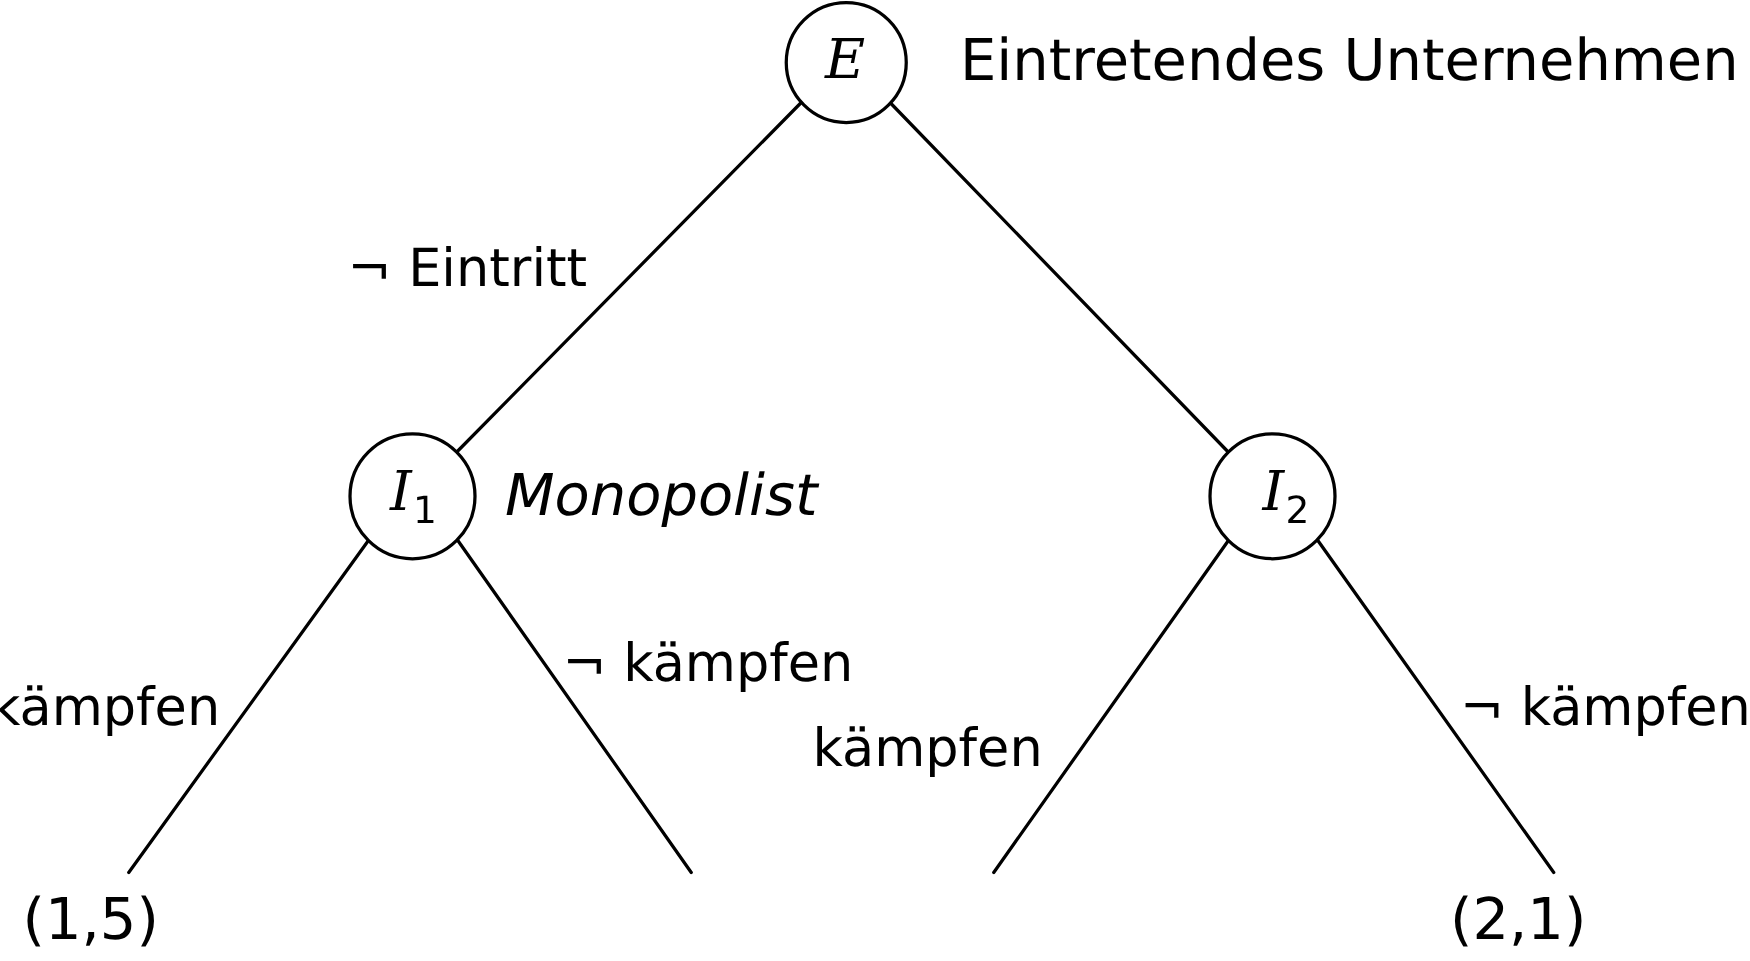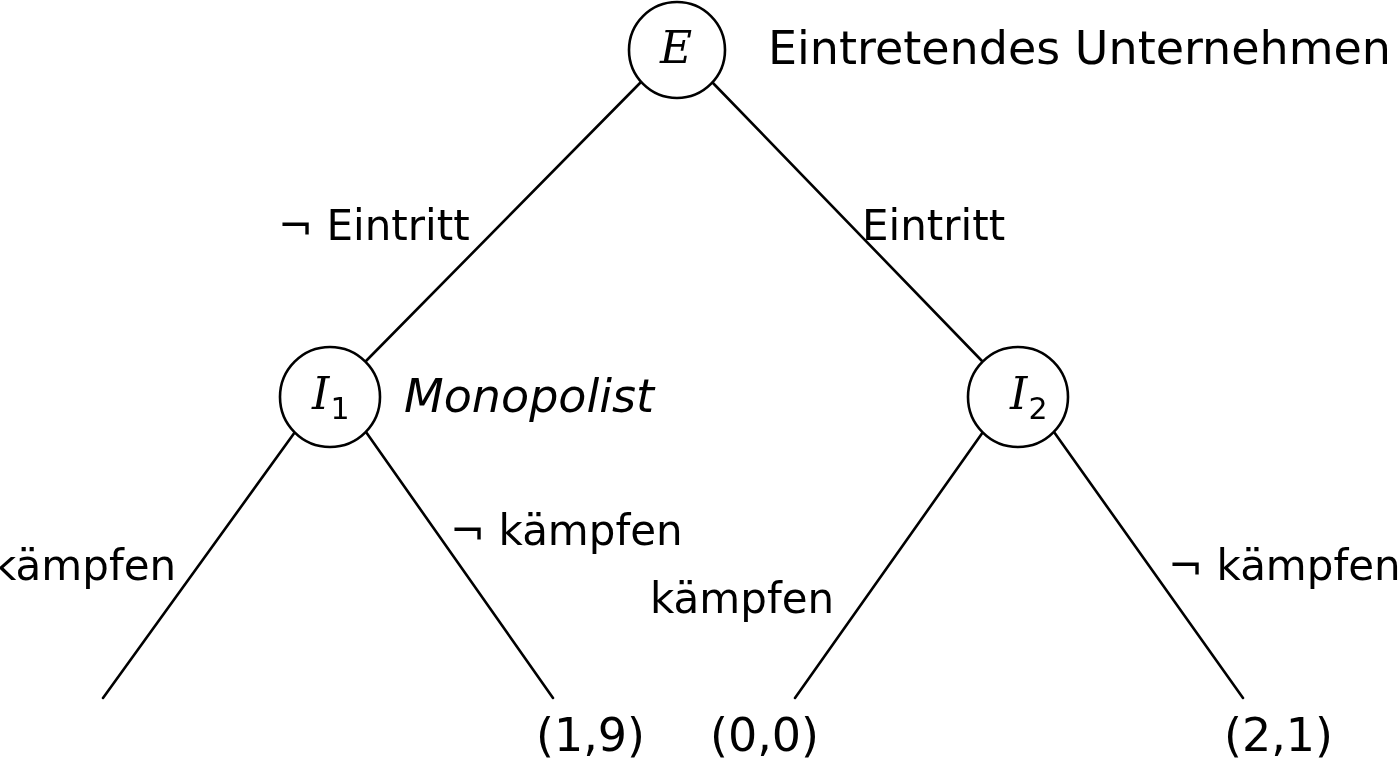--- a/index.html
+++ b/index.html
@@ -96,32 +96,30 @@
   </div>
 
   <div class="lbl node-label" style="left:1000px; top:372px;margin-left:10px;">
     <span>I</span><span class="sub">2</span>
   </div>
 
   <div class="lbl player-name" style="left:768px; top:25px;">Eintretendes Unternehmen</div>
 
   <div class="lbl player-name" style="left:404px; top:373px;font-style:italic;">Monopolist</div>
 
-  <div class="lbl action-label" style="left:278px; top:205px;">¬ Eintritt</div>
+  <div class="lbl action-label" style="left:278px; top:194px;">¬ Eintritt</div>
 
-  <div class="lbl action-label" style="left:862px; top:205px;">Eintritt</div>
 
   <div class="lbl action-label" style="left:-8px; top:545px;">kämpfen</div>
 
   <div class="lbl action-label" style="left:450px; top:510px;">¬ kämpfen</div>
 
   <div class="lbl action-label" style="left:650px; top:578px;">kämpfen</div>
 
   <div class="lbl action-label" style="left:1168px; top:545px;">¬ kämpfen</div>
 
+  <div class="lbl payoff-label" style="left:18px; top:712px;">(1,5)</div>
 
-  <div class="lbl payoff-label" style="left:536px; top:712px;">(1,9)</div>
 
-  <div class="lbl payoff-label" style="left:710px; top:712px;">(0,0)</div>
 
-  <div class="lbl payoff-label" style="left:1224px; top:712px;">(2,1)</div>
+  <div class="lbl payoff-label" style="left:1160px; top:712px;">(2,1)</div>
 
 </div>
 
 </body></html>

